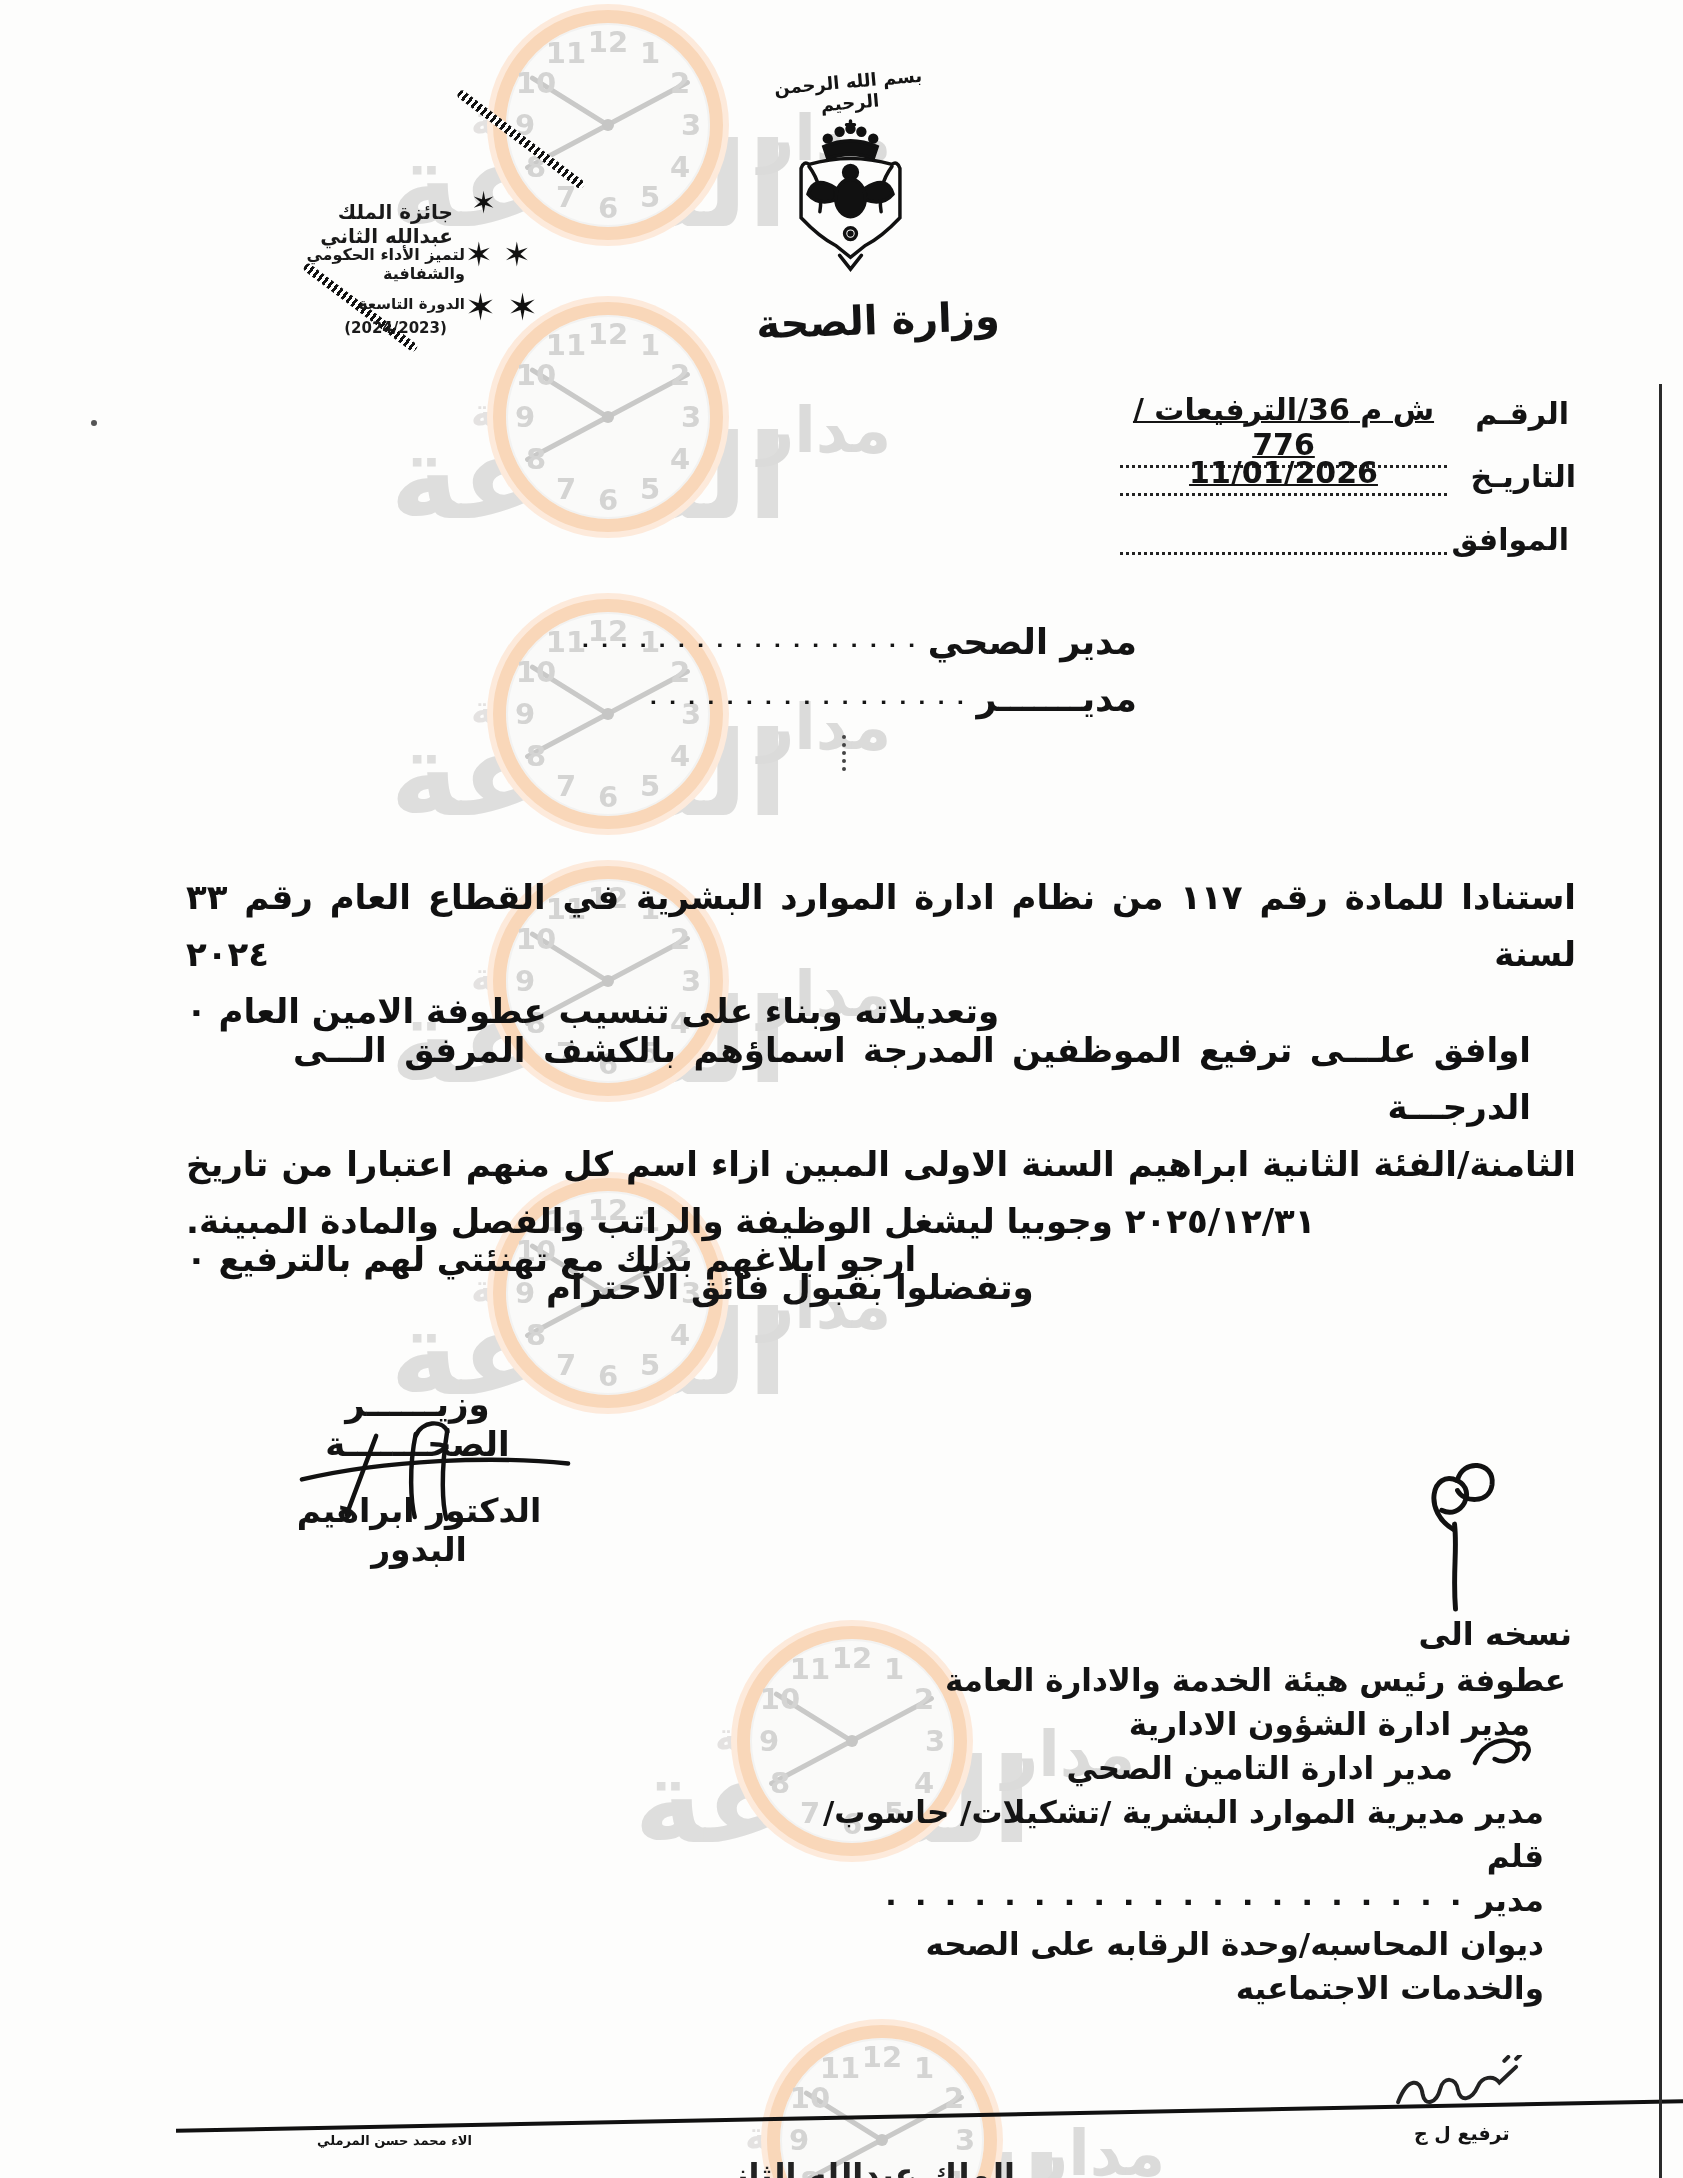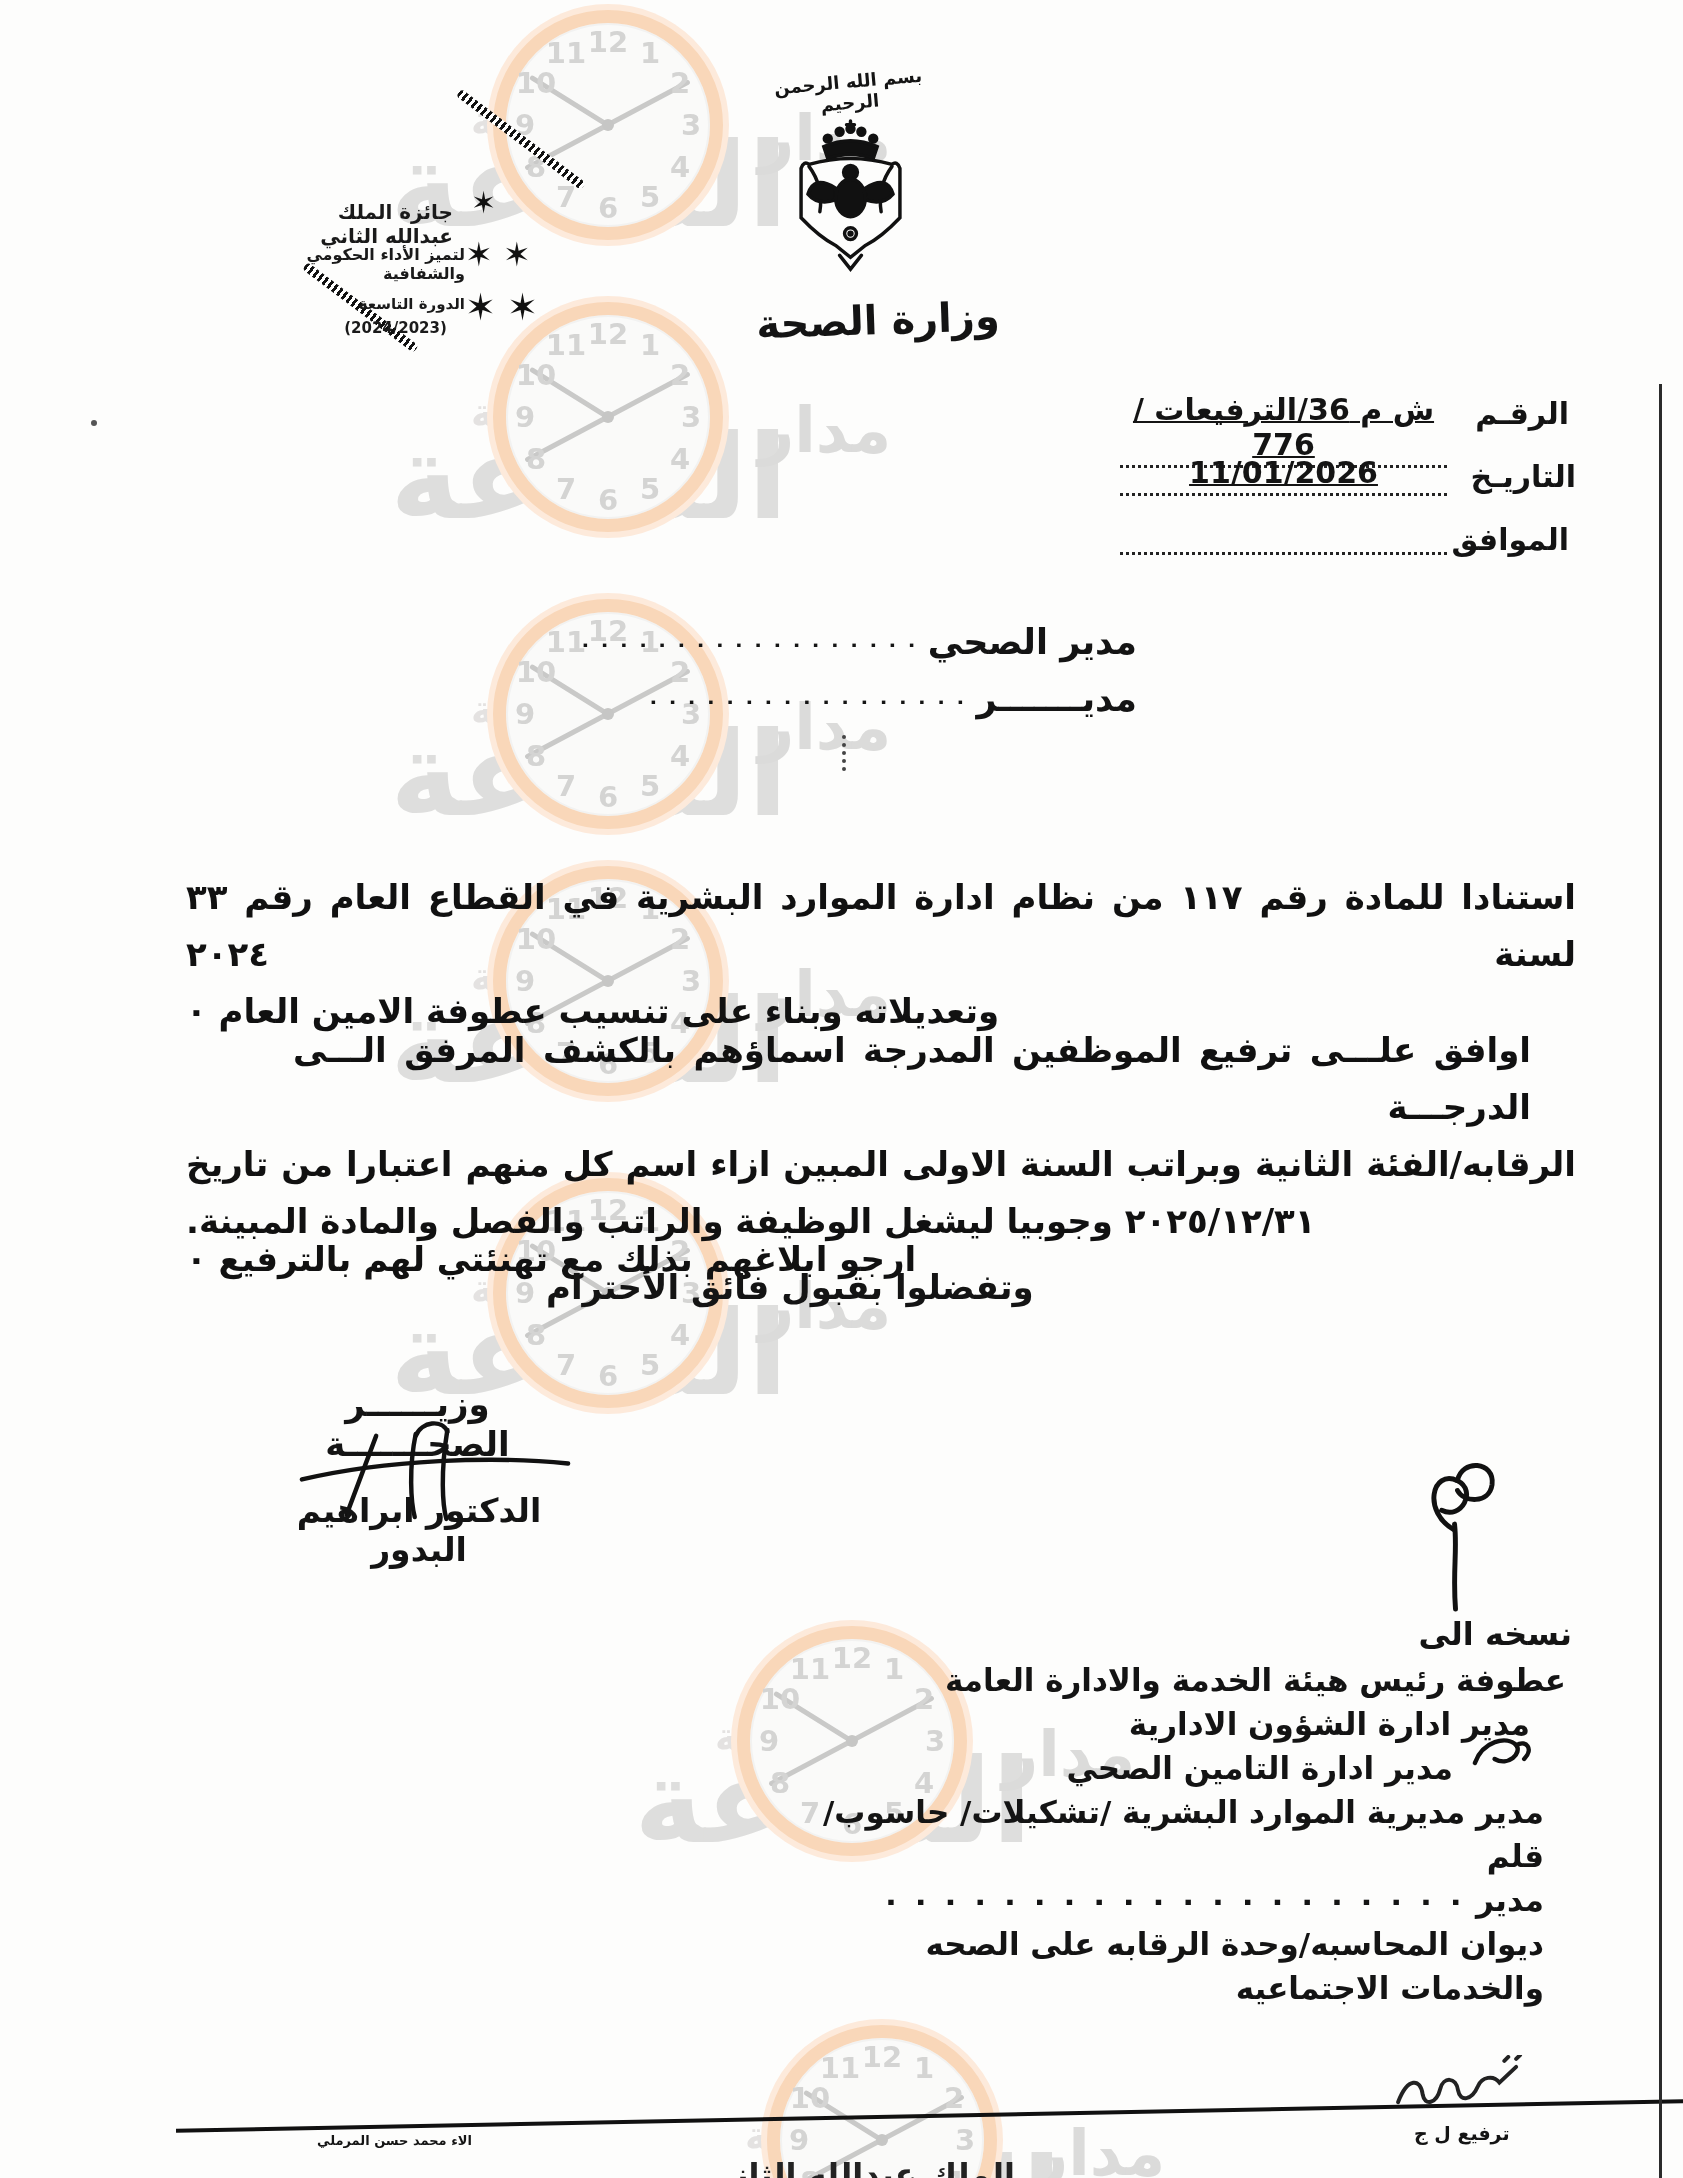--- a/index.html
+++ b/index.html
@@ -282,21 +282,21 @@
     <div class="colon-dots"></div>
 
 
     <div class="bodyblk" style="top:869px">
       <div class="just">استنادا للمادة رقم ١١٧ من نظام ادارة الموارد البشرية في القطاع العام رقم ٣٣ لسنة ٢٠٢٤</div>
       <div class="rline">وتعديلاته وبناء على تنسيب عطوفة الامين العام ٠</div>
     </div>
 
     <div class="bodyblk" style="top:1022px">
       <div class="just p2-first">اوافق علـــى ترفيع الموظفين المدرجة اسماؤهم بالكشف المرفق الـــى الدرجـــة</div>
-      <div class="just">الرقابه/الفئة الثانية وبراتب السنة الاولى المبين ازاء اسم كل منهم اعتبارا من تاريخ</div>
+      <div class="just">الثامنة/الفئة الثانية ابراهيم السنة الاولى المبين ازاء اسم كل منهم اعتبارا من تاريخ</div>
       <div class="rline">٢٠٢٥/١٢/٣١ وجوبيا ليشغل الوظيفة والراتب والفصل والمادة المبينة.</div>
     </div>
 
     <div class="bodyblk" style="top:1231px">
       <div class="rline request">ارجو ابلاغهم بذلك مع تهنئتي لهم بالترفيع ٠</div>
     </div>
     <div class="closing">وتفضلوا بقبول فائق الأحترام</div>
 
     <div class="sig-title">وزيــــــر الصحـــــــة</div>
     <svg class="abs" style="left:297px;top:1418px" width="279" height="105" viewBox="0 0 282 106">

